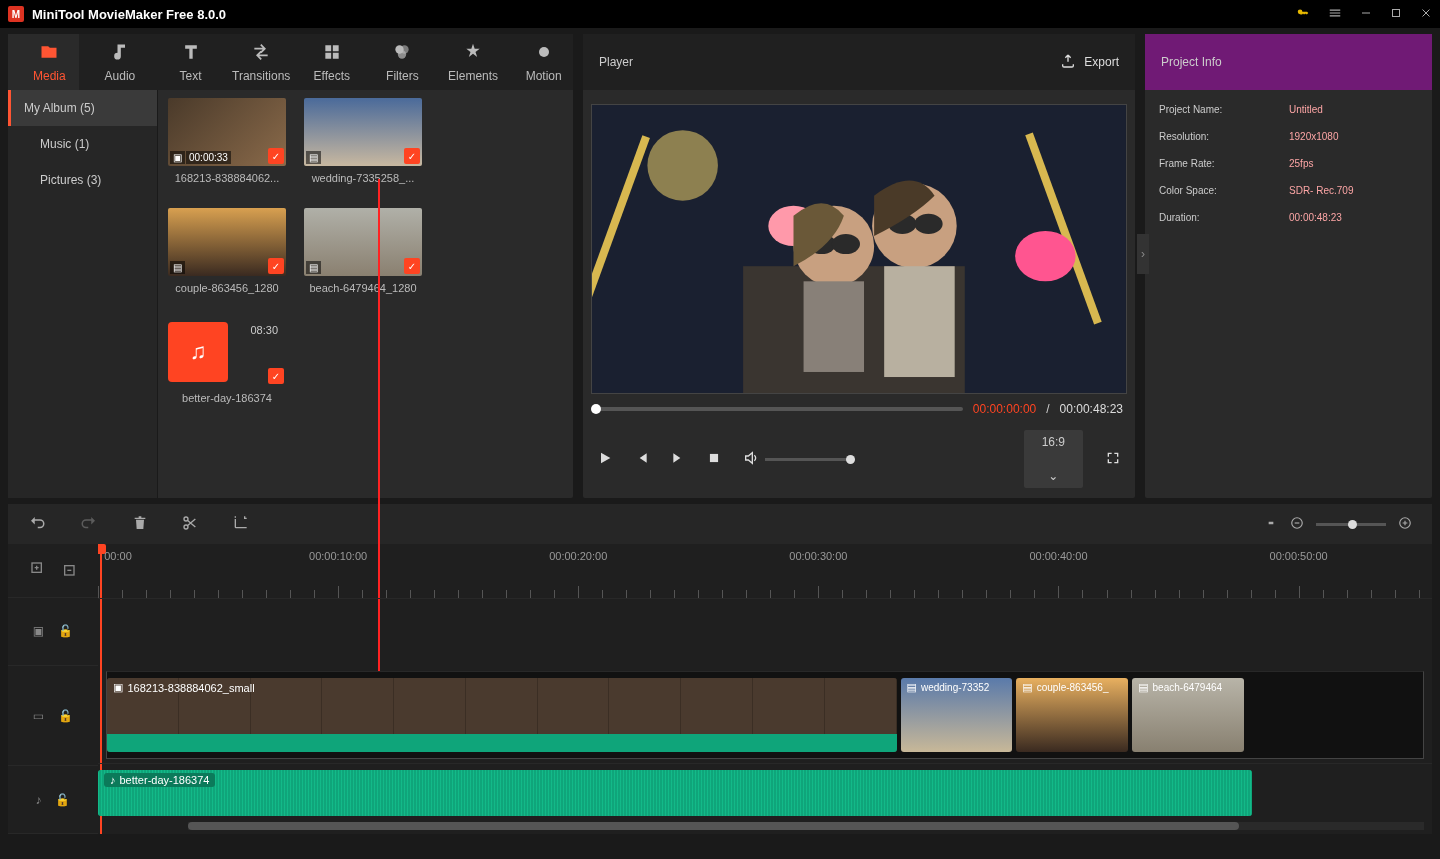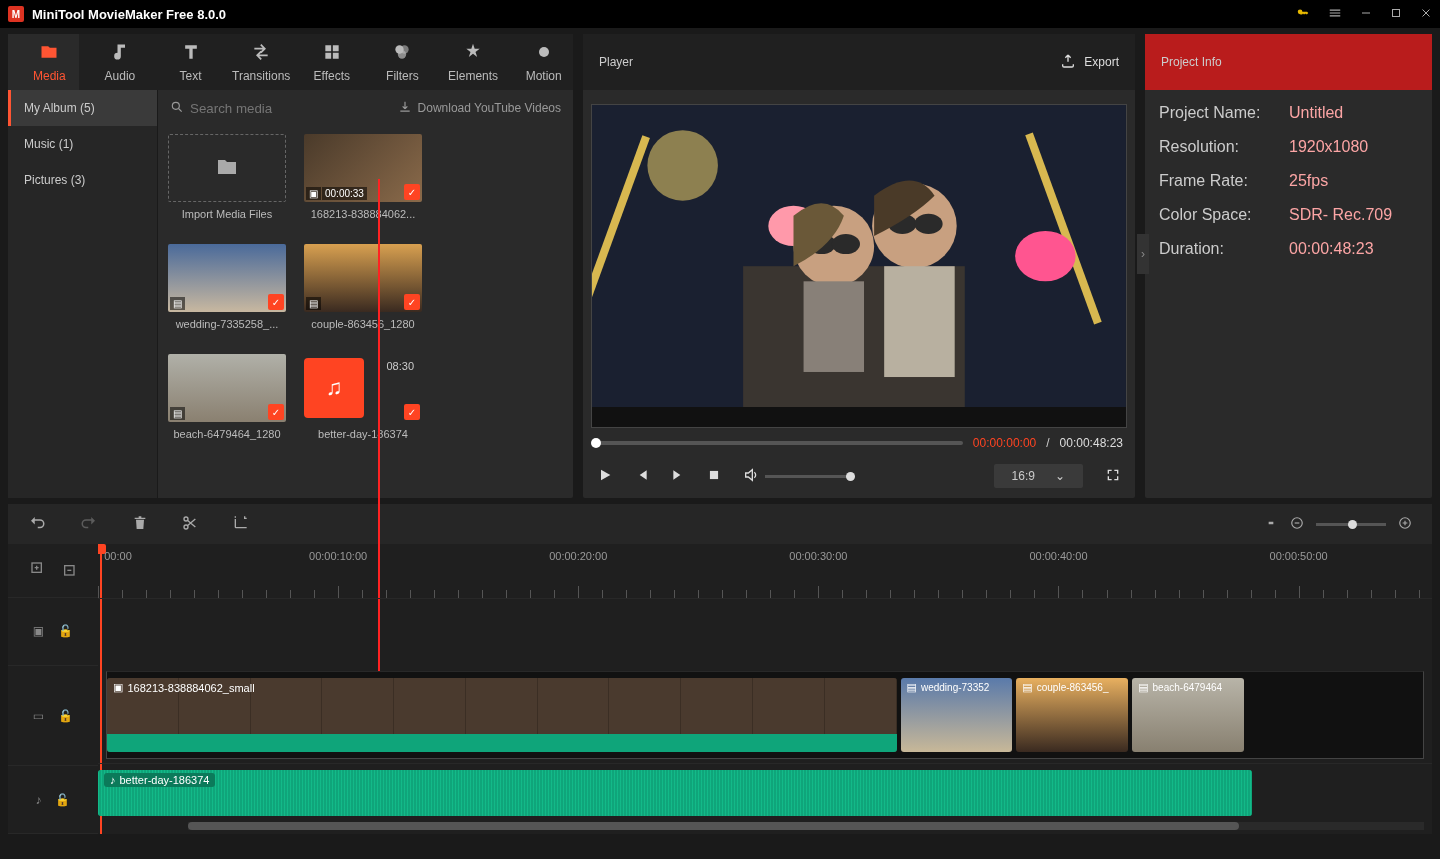--- a/index.html
+++ b/index.html
@@ -11,21 +11,21 @@
 .title-actions span { cursor:pointer; }
 .key-icon { color:#e6b800; }
 .main { display:grid; grid-template-columns:565px 552px 1fr; gap:10px; height:470px; padding:6px 8px 0 8px; }
 .panel { background:#2a2a2a; border-radius:2px; }
 .tabs { display:flex; background:#202020; height:56px; }
 .tab { flex:1; display:flex; flex-direction:column; align-items:center; justify-content:center; gap:4px; color:#bbb; font-size:12px; cursor:pointer;padding-left:12px; }
 .tab.active { color:#ff5533; background:#2a2a2a; }
 .tab-icon svg { width:20px; height:20px; fill:currentColor; }
 .media-body { display:flex; height:calc(100% - 56px); }
 .sidebar { width:150px; background:#262626; border-right:1px solid #1a1a1a; }
-.side-item { padding:11px 16px; color:#ccc; cursor:pointer; }
+.side-item { padding:11px 32px; color:#ccc; cursor:pointer; }
 .side-item.active { background:#3a3a3a; border-left:3px solid #ff5533; padding-left:13px; }
 .media-content { flex:1; display:flex; flex-direction:column; }
 .media-toolbar { height:36px; display:flex; align-items:center; padding:0 12px; gap:10px; color:#999; }
 .search { flex:1; display:flex; align-items:center; gap:6px; }
 .dl-link { display:flex; align-items:center; gap:6px; cursor:pointer; }
 .media-grid { flex:1; padding:8px 10px; display:grid; grid-template-columns:repeat(2,118px); grid-auto-rows:100px; gap:10px 18px; align-content:start; }
 .media-item { display:flex; flex-direction:column; gap:6px; align-items:center; cursor:pointer; }
 .thumb { width:118px; height:68px; background:#333; position:relative; border-radius:2px; display:flex; align-items:center; justify-content:center; }
 .thumb.dashed { border:1px dashed #666; background:transparent; }
 .thumb .badge { position:absolute; bottom:2px; right:2px; width:16px; height:16px; background:#ff4422; border-radius:2px; display:flex; align-items:center; justify-content:center; color:#fff; font-size:10px; }
@@ -42,25 +42,25 @@
 .scrub { margin:4px 12px; display:flex; align-items:center; gap:10px; }
 .scrub-track { flex:1; height:4px; background:#555; border-radius:2px; position:relative; }
 .scrub-track::before { content:''; position:absolute; left:-4px; top:-3px; width:10px; height:10px; background:#fff; border-radius:50%; }
 .time-cur { color:#ff4422; }
 .time-tot { color:#ddd; }
 .controls { display:flex; align-items:center; gap:22px; padding:10px 14px; }
 .ctrl { color:#ddd; cursor:pointer; }
 .vol { display:flex; align-items:center; gap:6px; }
 .vol-track { width:90px; height:3px; background:#555; position:relative; }
 .vol-track::after { content:''; position:absolute; right:0; top:-3px; width:9px; height:9px; background:#ddd; border-radius:50%; }
-.ratio-sel { margin-left:auto; background:#3a3a3a; padding:5px 18px; border-radius:2px; display:flex; align-items:center; gap:20px; cursor:pointer; }
+.ratio-sel { margin-left:auto; background:#3a3a3a; padding:5px 18px; border-radius:2px; display:flex; align-items:center; gap:20px; cursor:pointer;flex-direction:column; }
 .proj { display:flex; flex-direction:column; }
-.proj-head { height:56px; display:flex; align-items:center; padding:0 16px; background:#b91c1c; }
+.proj-head { height:56px; display:flex; align-items:center; padding:0 16px; background:#701a75; }
 .proj-rows { padding:6px 14px; }
-.proj-row { display:flex; padding:8px 0; font-size:16px; }
+.proj-row { display:flex; padding:8px 0; font-size:10px; }
 .proj-row .k { width:130px; color:#ccc; }
 .proj-row .v { flex:1; color:#fca5a5; white-space:nowrap; overflow:hidden; text-overflow:ellipsis; }
 .tl-tools { height:40px; background:#262626; display:flex; align-items:center; padding:0 20px; gap:34px; margin:6px 8px 0 8px; }
 .tl-tool { color:#aaa; cursor:pointer; }
 .tl-zoom { margin-left:auto; display:flex; align-items:center; gap:12px; }
 .zoom-track { width:70px; height:3px; background:#555; position:relative; }
 .zoom-track::after { content:''; position:absolute; left:45%; top:-3px; width:9px; height:9px; background:#ddd; border-radius:50%; }
 .timeline { margin:0 8px 4px 8px; background:#1f1f1f; height:290px; display:flex; }
 .tl-gutter { width:90px; display:flex; flex-direction:column; }
 .gut-row { flex:1; display:flex; align-items:center; justify-content:center; gap:14px; color:#888; border-bottom:1px solid #282828; }
@@ -169,44 +169,21 @@
           <span>Motion</span>
         </div>
     </div>
     <div class="media-body">
       <div class="sidebar">
         <div class="side-item active">My Album (5)</div>
         <div class="side-item">Music (1)</div>
         <div class="side-item">Pictures (3)</div>
       </div>
       <div class="media-content">
-        <div class="media-toolbar">
-          <div class="search">
-            <span><svg width="14" height="14" viewBox="0 0 24 24">
-                  <circle cx="10" cy="10" r="6" fill="none" stroke="currentColor" stroke-width="2"></circle>
-                  <path d="M15 15l5 5" stroke="currentColor" stroke-width="2"></path>
-                </svg></span>
-            <input type="text" style="background: transparent; border: none; color: rgb(204, 204, 204); outline: none; width: 150px;" placeholder="Search media">
-          </div>
-          <div class="dl-link">
-            <span><svg width="14" height="14" viewBox="0 0 24 24">
-                  <path d="M12 3v12m0 0l-4-4m4 4l4-4M4 19h16" stroke="currentColor" stroke-width="2" fill="none"></path>
-                </svg></span>
-            <span>Download YouTube Videos</span>
-          </div>
-        </div>
         <div class="media-grid">
-          <div class="media-item">
-            <div class="thumb dashed">
-                <span style="color:#aaa;"><svg width="24" height="24" viewBox="0 0 24 24">
-                    <path d="M3 5h7l2 2h9v12H3z"></path>
-                  </svg></span>
-              </div>
-            <span class="cap">Import Media Files</span>
-          </div>
           <div class="media-item">
             <div class="thumb" style="background:linear-gradient(135deg,#4a3a2a,#8a6a4a);">
               <span class="type-ic">▣</span>
               <span class="dur">00:00:33</span>
               <span class="badge">✓</span>
             </div>
             <span class="cap">168213-838884062...</span>
           </div>
           <div class="media-item">
             <div class="thumb" style="background:linear-gradient(180deg,#4a6a9a,#c8b8a0);">

